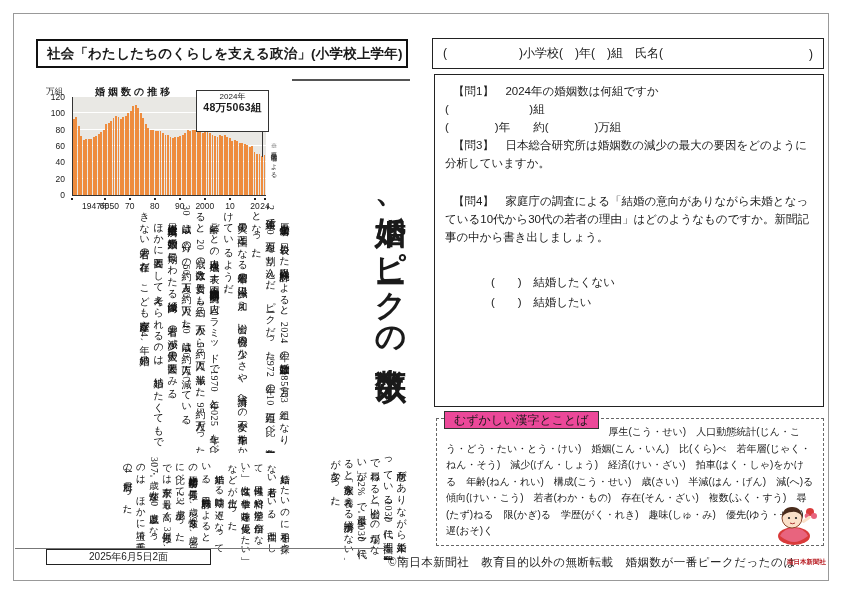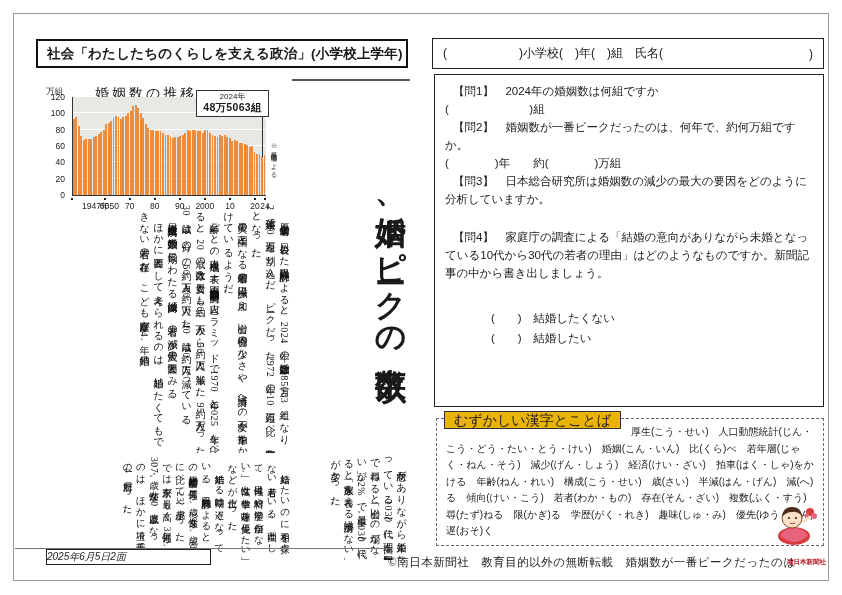--- a/index.html
+++ b/index.html
@@ -9,67 +9,67 @@
   .frame { position:absolute; left:13px; top:13px; width:816px; height:568px; border:1px solid #999; background:#fff; }
 
   
   .title-box { position:absolute; left:36px; top:39px; width:372px; height:29px; border:2px solid #111;
                font-weight:bold; font-size:13.5px; line-height:25px; padding-left:9px; letter-spacing:0.2px; }
   .name-box { position:absolute; left:432px; top:38px; width:392px; height:31px; border:1.5px solid #222;
               font-size:12px; display:flex; align-items:center; padding:0 10px; }
   .name-box .sp { flex:1; }
 
   
-  .chart-title { position:absolute; left:95px; top:85px; font-weight:normal; font-size:14px; letter-spacing:3px; }
+  .chart-title { position:absolute; left:95px; top:85px; font-weight:bold; font-size:10px; letter-spacing:3px; }
   .chart-unit { position:absolute; left:46px; top:86px; font-size:8.5px; }
   .ylabels { position:absolute; left:40px; top:97px; width:28px; height:99px; }
   .ylab { position:absolute; right:3px; font-size:8.5px; width:24px; text-align:right; }
   .plot { position:absolute; left:72px; top:97px; width:194px; height:99px; background:#e9e8e4;
           border-left:1px solid #333; border-bottom:1px solid #333; }
   .gridline { position:absolute; left:0; right:0; height:1px; background:#ffffff; }
   .bar { position:absolute; bottom:0; }
   .xlabels { position:absolute; left:72px; top:198px; width:200px; height:14px; }
   .xlab { position:absolute; top:3px; font-size:8.5px; white-space:nowrap; }
   .tickdot { position:absolute; top:0; width:2px; height:2px; background:#222; }
-  .anno { position:absolute; left:196px; top:90px; width:73px; height:27px; border:1px solid #333;
+  .anno { position:absolute; left:196px; top:90px; width:73px; height:42px; border:1px solid #333;
           background:#fff; text-align:center; z-index:3; }
   .anno1 { font-size:8px; line-height:9px; padding-top:1px; }
   .anno2 { font-size:10.5px; font-weight:bold; line-height:13px; letter-spacing:0.3px; }
   .anno-line { position:absolute; left:262px; top:117px; width:1px; height:40px; background:#333; z-index:2; }
   .source { position:absolute; left:269px; top:138px; writing-mode:vertical-rl; font-size:6.5px; color:#333; letter-spacing:1px; }
 
   
   .headline-topline { position:absolute; left:292px; top:79px; width:118px; height:2px; background:#555; }
   .headline { position:absolute; left:298px; top:86px; width:108px; height:372px;
               writing-mode:vertical-rl; font-family:"Liberation Serif",serif; font-weight:bold;
               font-size:31px; letter-spacing:2px; text-align:left; line-height:1.0; margin:0 auto;
               display:flex; justify-content:center; }
   .article { position:absolute; writing-mode:vertical-rl; white-space:pre-wrap;
              font-family:"Liberation Serif",serif; letter-spacing:0.5px; overflow:hidden; color:#111; }
   .art-main   { left:38px; top:205px; width:253px; height:248px; font-size:10px;  line-height:1.4; }
   .art-side   { left:296px; top:452px; width:112px; height:108px; font-size:10px; line-height:1.32; }
   .art-bottom { left:38px; top:457px; width:253px; height:103px; font-size:9.5px; line-height:1.38; }
   .clip-bottom-line { position:absolute; left:15px; top:548px; width:377px; height:1px; background:#777; }
   .date-box { position:absolute; left:46px; top:549px; width:165px; height:16px; border:1.5px solid #222;
-              background:#fff; text-align:left; font-size:10px; line-height:13px;font-style:italic; }
+              background:#fff; text-align:center; font-size:10px; line-height:13px; }
 
   
   .questions { position:absolute; left:434px; top:74px; width:390px; height:333px; border:1.5px solid #222;
                padding:7px 10px 0 10px; font-size:11.5px; line-height:18px; }
   .qline { text-indent:8px; }
   .aline { text-indent:0; }
   .q3 { margin-bottom:20px; }
   .q4 { margin-bottom:27px; }
   .qopt { padding-left:46px; margin-top:2px; }
 
   
   .vocab { position:absolute; left:436px; top:418px; width:388px; height:128px;
            border:1px dashed #666; padding:5px 9px 0 9px; font-size:10px; line-height:16.5px; }
-  .vocab-label { float:left; border:1px solid #333; background:#eab308; padding:0 9px;
-                 margin:-13px 10px 2px -2px; font-size:14px; line-height:16px; height:18px; }
+  .vocab-label { float:left; border:1px solid #333; background:#ec4899; padding:0 9px;
+                 margin:-13px 10px 2px -2px; font-size:12px; line-height:16px; height:18px; }
   .mascot { position:absolute; left:770px; top:502px; width:48px; height:46px; z-index:4; }
 
   
   .copyright { position:absolute; left:388px; top:555px; font-size:11.5px;
                font-family:"Liberation Serif",serif; color:#222; letter-spacing:0.5px; }
   .publisher-logo { position:absolute; left:787px; top:558px; width:40px; font-size:6.5px; font-weight:bold;
                     color:#b81c22; white-space:nowrap; }
 </style>
 </head>
 <body>
@@ -219,21 +219,20 @@
 　ほかに要因として考えられるのは、結婚したくてもできない若者の存在だ。こども家庭庁が24年、結婚の</div>
 <div class="article art-side">　意向がありながら未婚となっている10〜30代に理由を複数回答で尋ねると「出会いの場がない」が32%で最多。20〜30代に限ると「家族を養える経済力がない」が多かった。</div>
 <div class="article art-bottom">　結婚したいのに相手を探さない若者もいる。理由として、男性は「給料や学歴に自信がない」、女性は「仕事や趣味を優先したい」などが上位だった。
 　結婚する時期は遅くなっている。人口動態統計によると、24年の平均初婚年齢は男性31・1歳、女性29・8歳、約30年前に比べて2〜3歳上がった。都道府県別では東京が最も高く、男性32・2歳、女性30・7歳。女性が30歳以上となったのは、ほかに埼玉、千葉、神奈川、京都の4府県だった。</div>
 <div class="clip-bottom-line"></div>
 <div class="date-box">2025年6月5日2面</div>
 
 <div class="questions">
   <div class="qline">【問1】　2024年の婚姻数は何組ですか</div>
   <div class="aline">(　　　　　　　)組</div>
-  <div class="qline">【問2】　婚姻数が一番ピークだったのは、何年で、約何万組ですか。</div>
   <div class="aline">(　　　　)年　　約(　　　　)万組</div>
   <div class="qline q3">【問3】　日本総合研究所は婚姻数の減少の最大の要因をどのように分析していますか。</div>
   <div class="qline q4">【問4】　家庭庁の調査による「結婚の意向がありながら未婚となっている10代から30代の若者の理由」はどのようなものですか。新聞記事の中から書き出しましょう。</div>
   <div class="qopt">(　　)　結婚したくない</div>
   <div class="qopt">(　　)　結婚したい</div>
 </div>
 
 <div class="vocab">
   <div class="vocab-label">むずかしい漢字とことば</div>
   <span>厚生(こう・せい)　人口動態統計(じん・こう・どう・たい・とう・けい)　婚姻(こん・いん)　比(くら)べ　若年層(じゃく・ねん・そう)　減少(げん・しょう)　経済(けい・ざい)　拍車(はく・しゃ)をかける　年齢(ねん・れい)　構成(こう・せい)　歳(さい)　半減(はん・げん)　減(へ)る　傾向(けい・こう)　若者(わか・もの)　存在(そん・ざい)　複数(ふく・すう)　尋(たず)ねる　限(かぎ)る　学歴(がく・れき)　趣味(しゅ・み)　優先(ゆう・せん)　遅(おそ)く</span>

